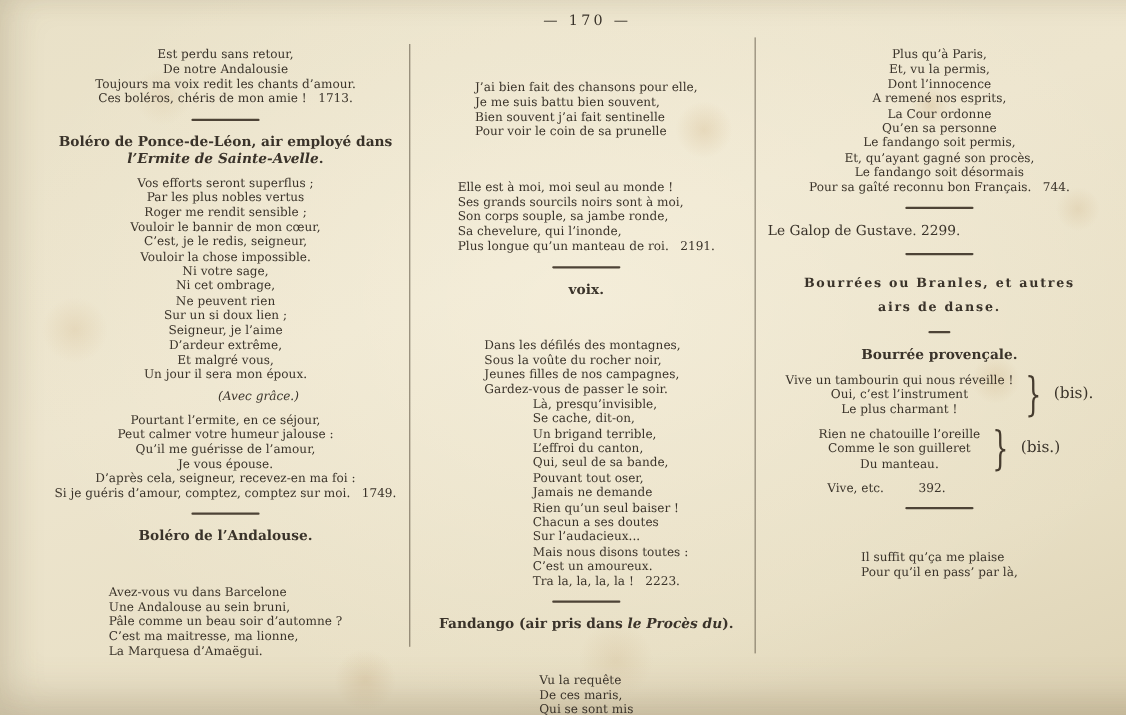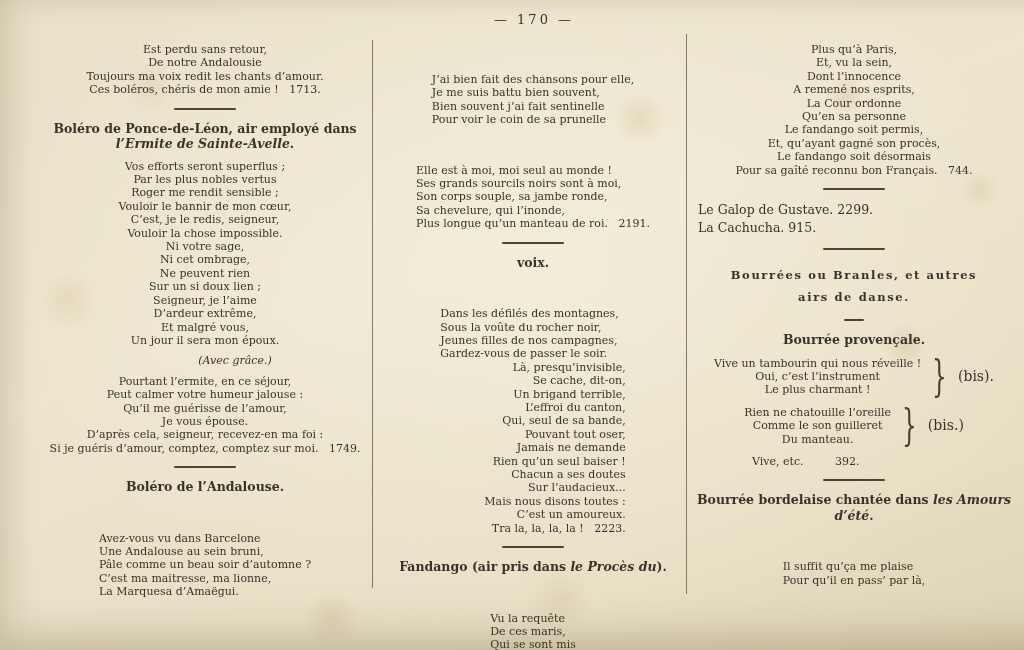--- a/index.html
+++ b/index.html
@@ -29,21 +29,21 @@
   .vsep.s2{left:686px;top:34px;height:560px;}
   .col{position:absolute;top:36px;font-size:11px;line-height:13.4px;}
   .col.c1{left:42px;width:326px;}
   .col.c2{left:384px;width:298px;}
   .col.c3{left:692px;width:324px;}
   .line{white-space:pre;}
   .verse{margin:7px 0;}
   .verse.center{text-align:center;}
   .verse.left{width:fit-content;margin-left:auto;margin-right:auto;text-align:left;margin-top:37px;}
   .verse.flush{text-align:left;padding-left:60px;margin:9px 0 6px;}
-  .line.ind1{padding-left:44px;text-align:right;}
+  .line.ind1{padding-left:44px;}
   .heading{text-align:center;font-weight:bold;font-size:12.5px;line-height:15.5px;
     margin:1px 4px 8px;}
   .section{text-align:center;font-weight:bold;font-size:11.5px;letter-spacing:1.6px;
     line-height:22px;margin:14px 0 4px;}
   .it{font-style:italic;}
   .rule{height:2px;width:62px;background:#4d4336;margin:11px auto;border-radius:1px;}
   .rule.dash{width:20px;}
   .direction{text-align:center;font-style:italic;margin:7px 0 6px;padding-left:60px;}
   .braced{display:flex;justify-content:center;align-items:center;gap:5px;margin:9px 0;}
   .braced .blines{text-align:center;}
@@ -152,34 +152,33 @@
       <div class="verse left">
         <div class="line">Vu la requête</div>
         <div class="line">De ces maris,</div>
         <div class="line">Qui se sont mis</div>
         <div class="line">Martel en tête</div>
       </div>
     </div>
   <div class="col c3">
       <div class="verse center">
         <div class="line">Plus qu’à Paris,</div>
-        <div class="line">Et, vu la sein,</div>
+        <div class="line">Et, vu la permis,</div>
         <div class="line">Dont l’innocence</div>
         <div class="line">A remené nos esprits,</div>
         <div class="line">La Cour ordonne</div>
         <div class="line">Qu’en sa personne</div>
         <div class="line">Le fandango soit permis,</div>
         <div class="line">Et, qu’ayant gagné son procès,</div>
         <div class="line">Le fandango soit désormais</div>
         <div class="line">Pour sa gaîté reconnu bon Français.   744.</div>
       </div>
       <div class="rule"></div>
       <div class="entries">
         <div class="line">Le Galop de Gustave. 2299.</div>
-        <div class="line">La Cachucha. 915.</div>
       </div>
       <div class="rule"></div>
       <div class="section">
         <div class="line">Bourrées ou Branles, et autres</div>
         <div class="line">airs de danse.</div>
       </div>
       <div class="rule dash"></div>
       <div class="heading">
         <div class="line">Bourrée provençale.</div>
       </div>
@@ -198,22 +197,18 @@
           <div class="line">Comme le son guilleret</div>
           <div class="line">Du manteau.</div>
         </div>
         <span class="brace-glyph">}</span>
         <span class="bis">(bis.)</span>
       </div>
       <div class="verse flush">
         <div class="line">Vive, etc.         392.</div>
       </div>
       <div class="rule"></div>
-      <div class="heading">
-        <div class="line"><span>Bourrée bordelaise chantée dans </span><span class="it">les Amours</span></div>
-        <div class="line"><span class="it">d’été</span><span>.</span></div>
-      </div>
       <div class="verse left">
         <div class="line">Il suffit qu’ça me plaise</div>
         <div class="line">Pour qu’il en pass’ par là,</div>
       </div>
     </div>
 </div>
 
 </body></html>

